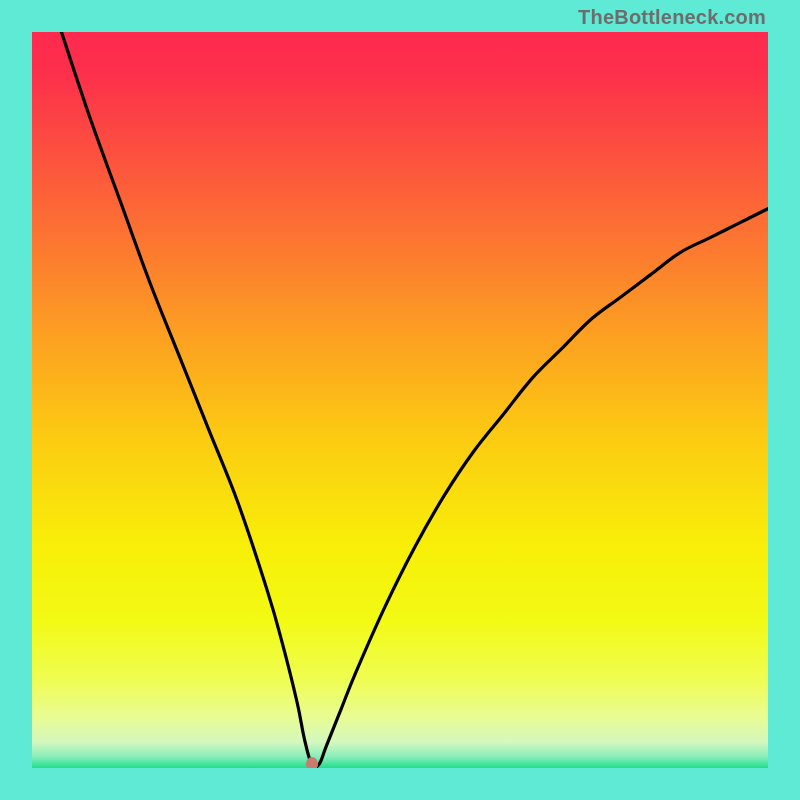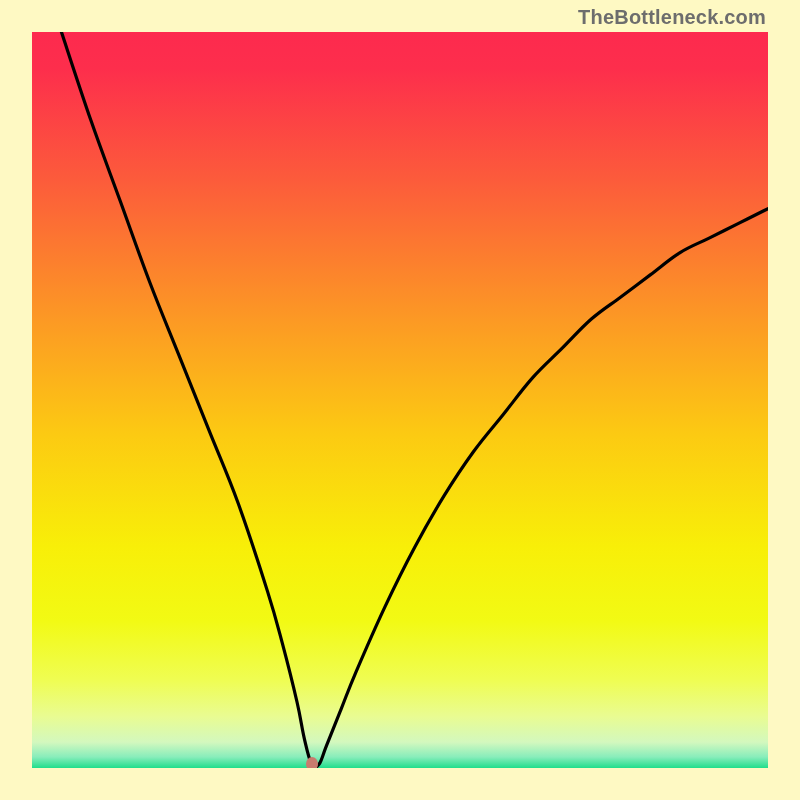--- a/index.html
+++ b/index.html
@@ -7,21 +7,21 @@
     padding: 0;
     width: 800px;
     height: 800px;
     overflow: hidden;
     background: #000;
     font-family: Arial, Helvetica, sans-serif;
   }
   .frame {
     position: absolute;
     inset: 0;
-    background: #fef9c3;
+    background: #5eead4;
   }
   .plot-area {
     position: absolute;
     left: 32px;
     top: 32px;
     width: 736px;
     height: 736px;
     overflow: hidden;
   }
   .watermark {

